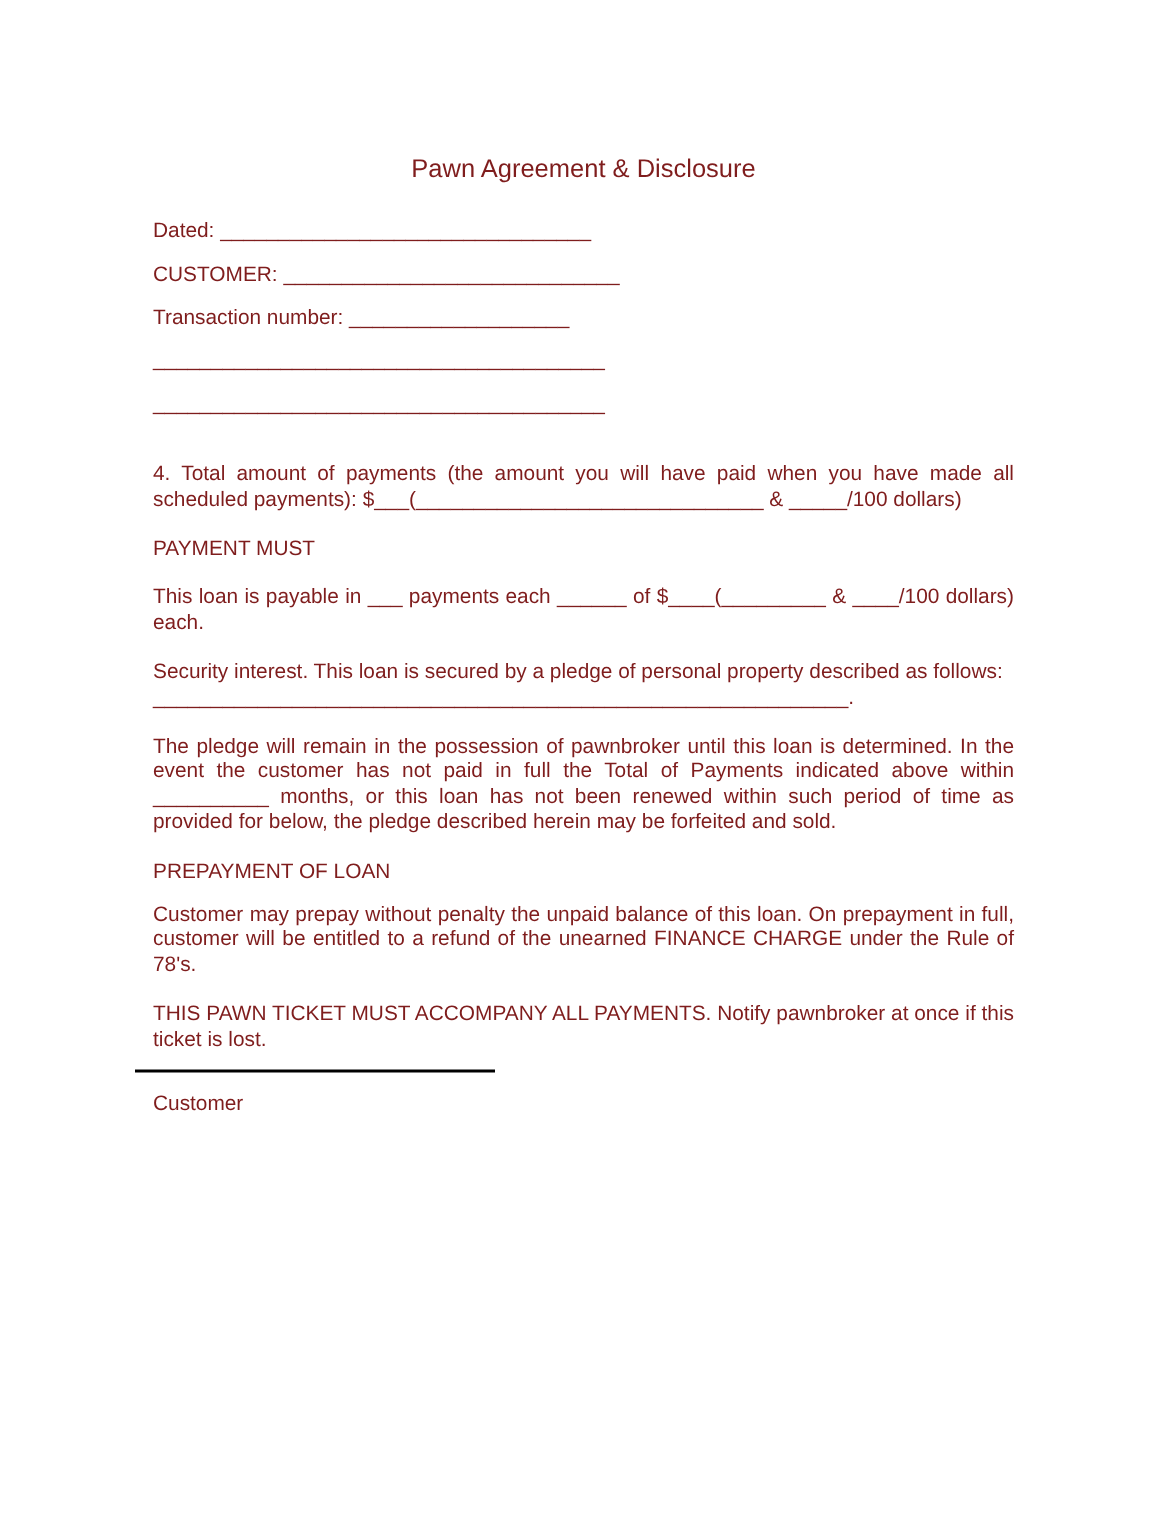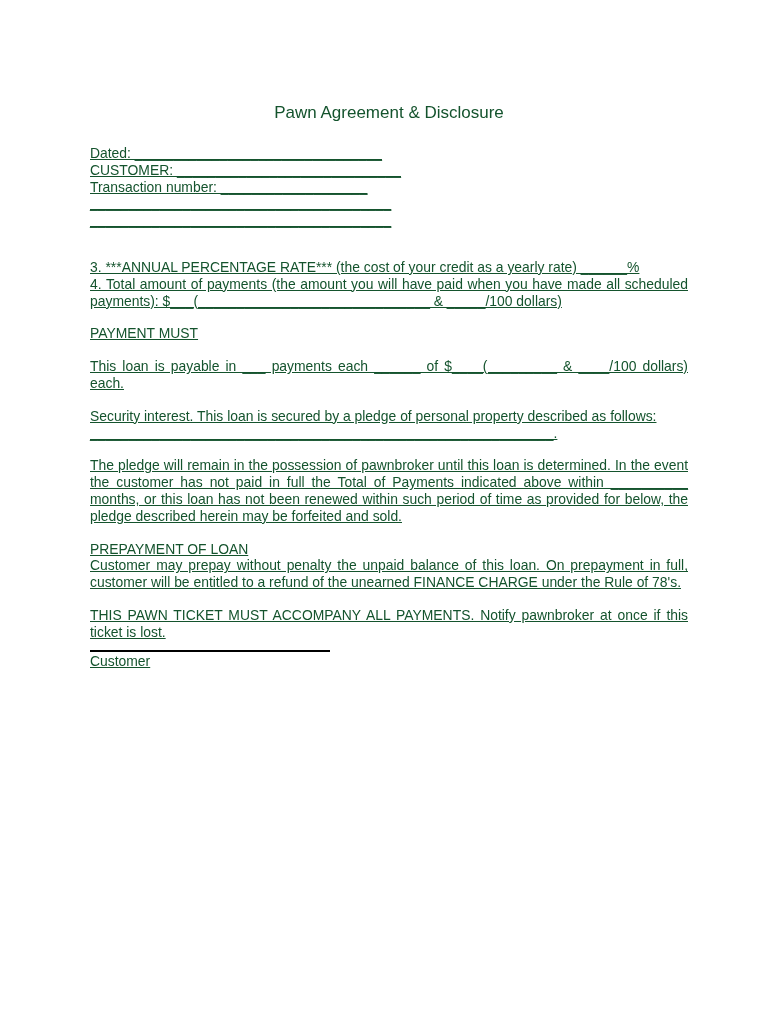--- a/index.html
+++ b/index.html
@@ -2,36 +2,36 @@
 <html><head>
 <meta charset="utf-8">
 <style>
   * { margin: 0; padding: 0; box-sizing: border-box; }
   html, body { background: #ffffff; }
   .page {
     position: relative;
     width: 770px;
     height: 1024px;
     background: #ffffff;
-    color: #14532d;
+    color: #7f1d1d;
     font-family: "Liberation Sans", "DejaVu Sans", sans-serif;
     font-size: 13.9px;
     line-height: 16.8px;
     padding: 103px 0 0 90px;
     overflow: hidden;
   }
   .content { width: 598px; }
   .doc-title {
     font-size: 17px;
     font-weight: 400;
     line-height: 20px;
     text-align: center;
     margin-bottom: 22px;
   }
-  p { margin: 0; text-decoration: underline; }
+  p { margin: 12px; }
   .justify { text-align: justify; }
   .items { margin-top: 30px; }
   .mt { margin-top: 16px; }
   .sig-block { margin-top: 9px; }
   .sig-block.second { margin-top: 29px; }
   .sig-line {
     width: 240px;
     height: 0;
     border-bottom: 2px solid #000000;
     margin-bottom: 1px;
@@ -47,21 +47,20 @@
 
     <div class="header-fields">
       <p>Dated: ________________________________</p>
       <p>CUSTOMER: _____________________________</p>
       <p>Transaction number: ___________________</p>
       <p>_______________________________________</p>
       <p>_______________________________________</p>
     </div>
 
     <div class="items">
-      <p class="justify">3. ***ANNUAL PERCENTAGE RATE*** (the cost of your credit as a yearly rate) ______%</p>
       <p class="justify">4. Total amount of payments (the amount you will have paid when you have made all scheduled payments): $___(______________________________ &amp; _____/100 dollars)</p>
     </div>
 
     <p class="mt">PAYMENT MUST</p>
 
     <p class="mt justify">This loan is payable in ___ payments each ______ of $____(_________ &amp; ____/100 dollars) each.</p>
 
     <p class="mt">Security interest. This loan is secured by a pledge of personal property described as follows: ____________________________________________________________.</p>
 
     <p class="mt justify">The pledge will remain in the possession of pawnbroker until this loan is determined. In the event the customer has not paid in full the Total of Payments indicated above within __________ months, or this loan has not been renewed within such period of time as provided for below, the pledge described herein may be forfeited and sold.</p>

